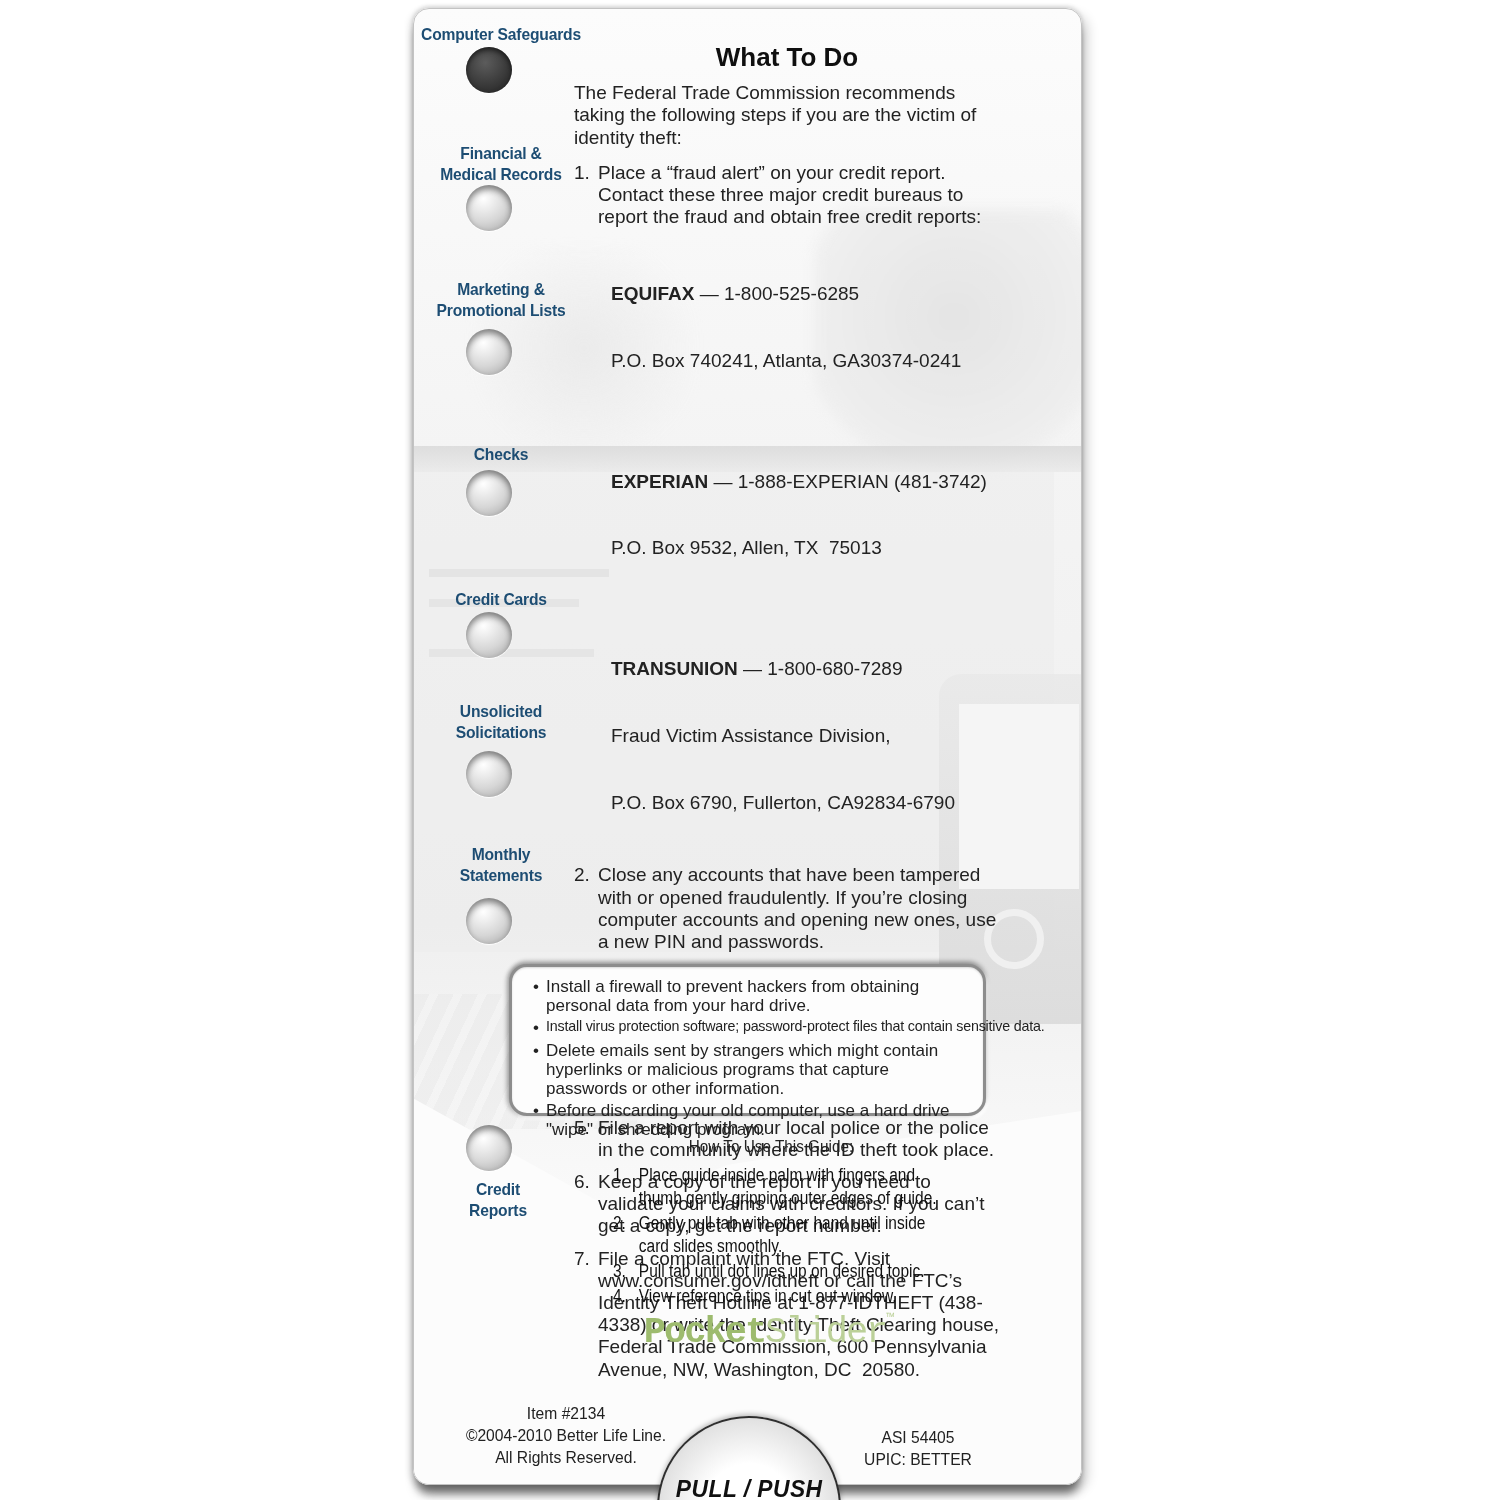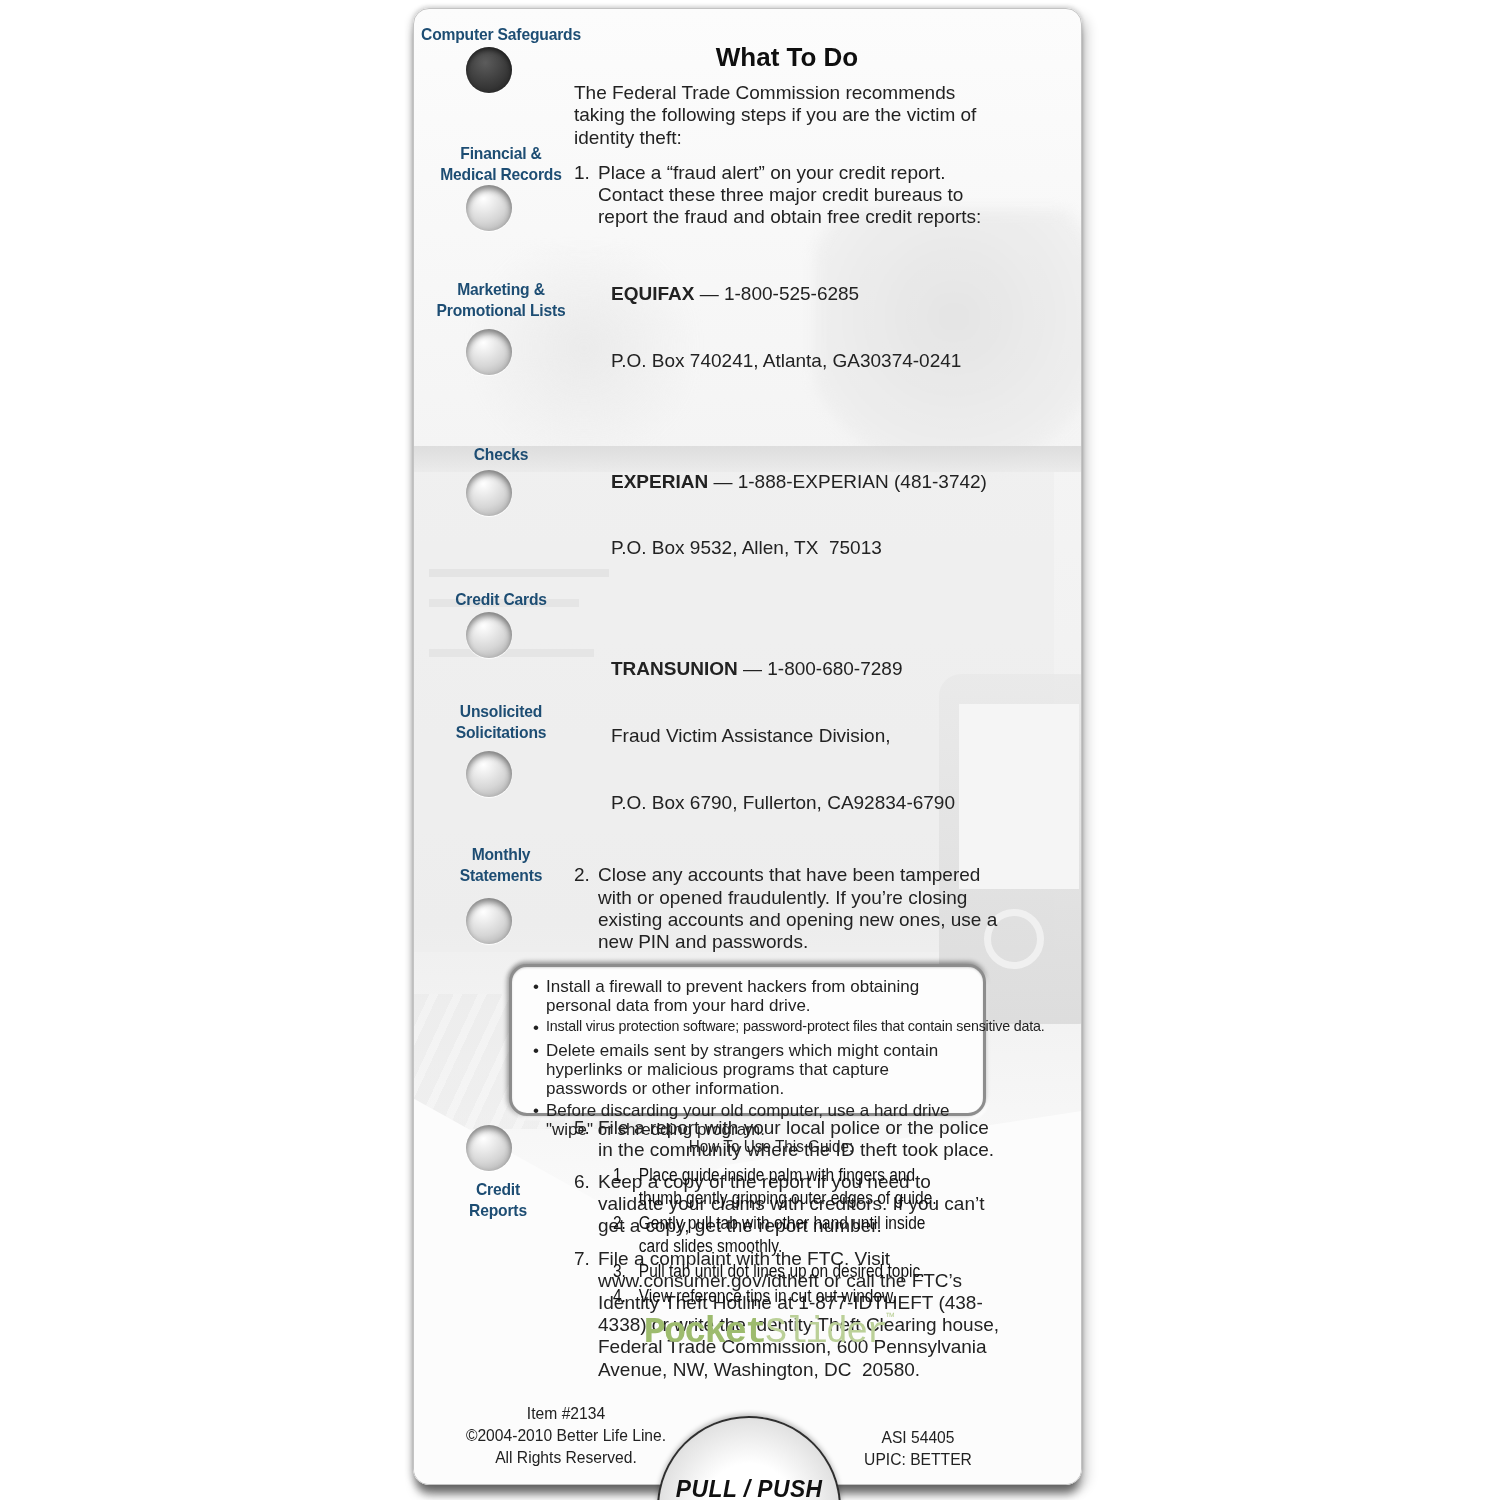--- a/index.html
+++ b/index.html
@@ -174,21 +174,21 @@
       </div>
 
       <div class="bureau last">
         <div><b>TRANSUNION</b> <span>— 1-800-680-7289</span></div>
         <div>Fraud Victim Assistance Division,</div>
         <div>P.O. Box 6790, Fullerton, CA92834-6790</div>
       </div>
 
       <div class="step">
         <span class="num">2.</span>
-        <span class="txt">Close any accounts that have been tampered with or opened fraudulently. If you’re closing existing accounts and opening new ones, use a new PIN and passwords.</span>
+        <span class="txt">Close any accounts that have been tampered with or opened fraudulently. If you’re closing computer accounts and opening new ones, use a new PIN and passwords.</span>
       </div>
       <div class="step">
         <span class="num">3.</span>
         <span class="txt">If your checks have been stolen or misused, close the account and ask your bank to notify the appropriate check verification service.</span>
       </div>
       <div class="step">
         <span class="num">4.</span>
         <span class="txt">Call SCAN (1-800-262-7771) to find out if the identity thief has been passing bad checks in your name.</span>
       </div>
       <div class="step">

